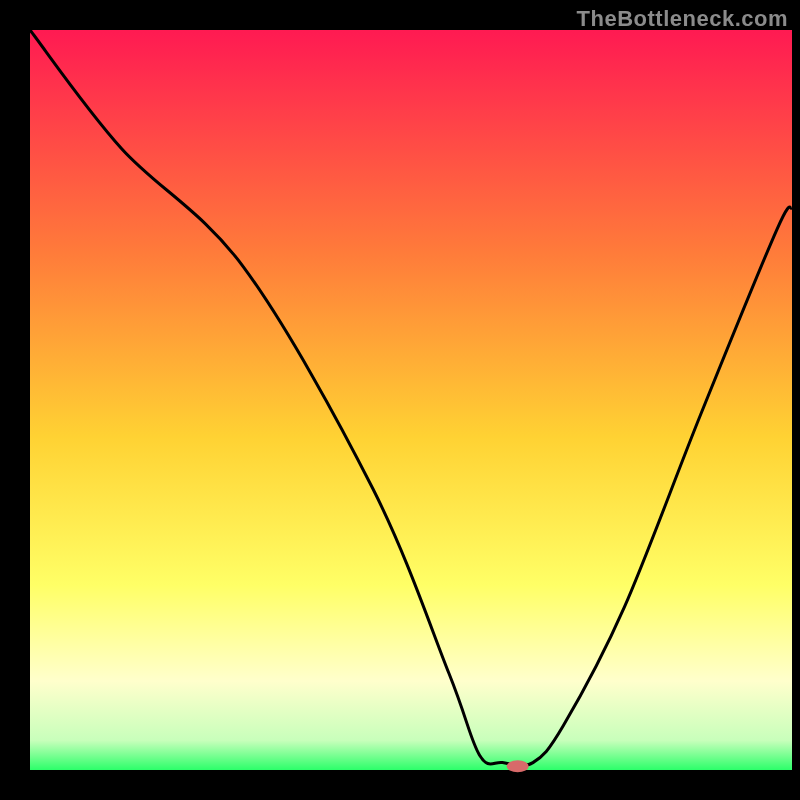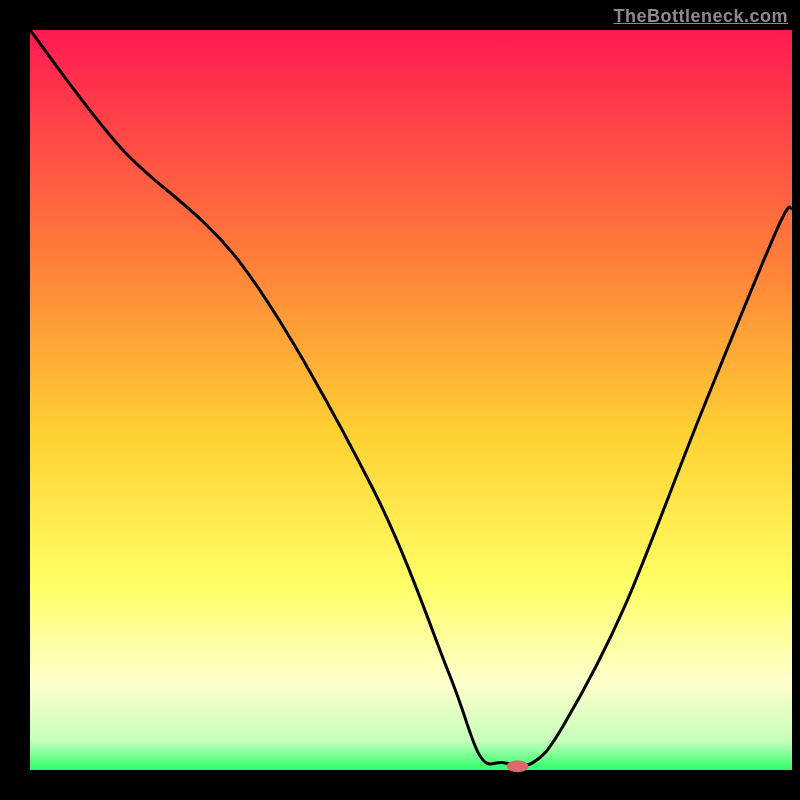--- a/index.html
+++ b/index.html
@@ -14,26 +14,25 @@
     position: relative;
     width: 800px;
     height: 800px;
     background: #000;
   }
   .watermark {
     position: absolute;
     top: 6px;
     right: 12px;
     font-family: Arial, Helvetica, sans-serif;
-    font-size: 18px;
+    font-size: 22px;
     font-weight: bold;
     color: #8b8b8b;
     z-index: 10;
     letter-spacing: 0.5px;
-    text-decoration: underline;
   }
   svg.plot {
     position: absolute;
     top: 0;
     left: 0;
   }
 </style>
 </head>
 <body>
 

